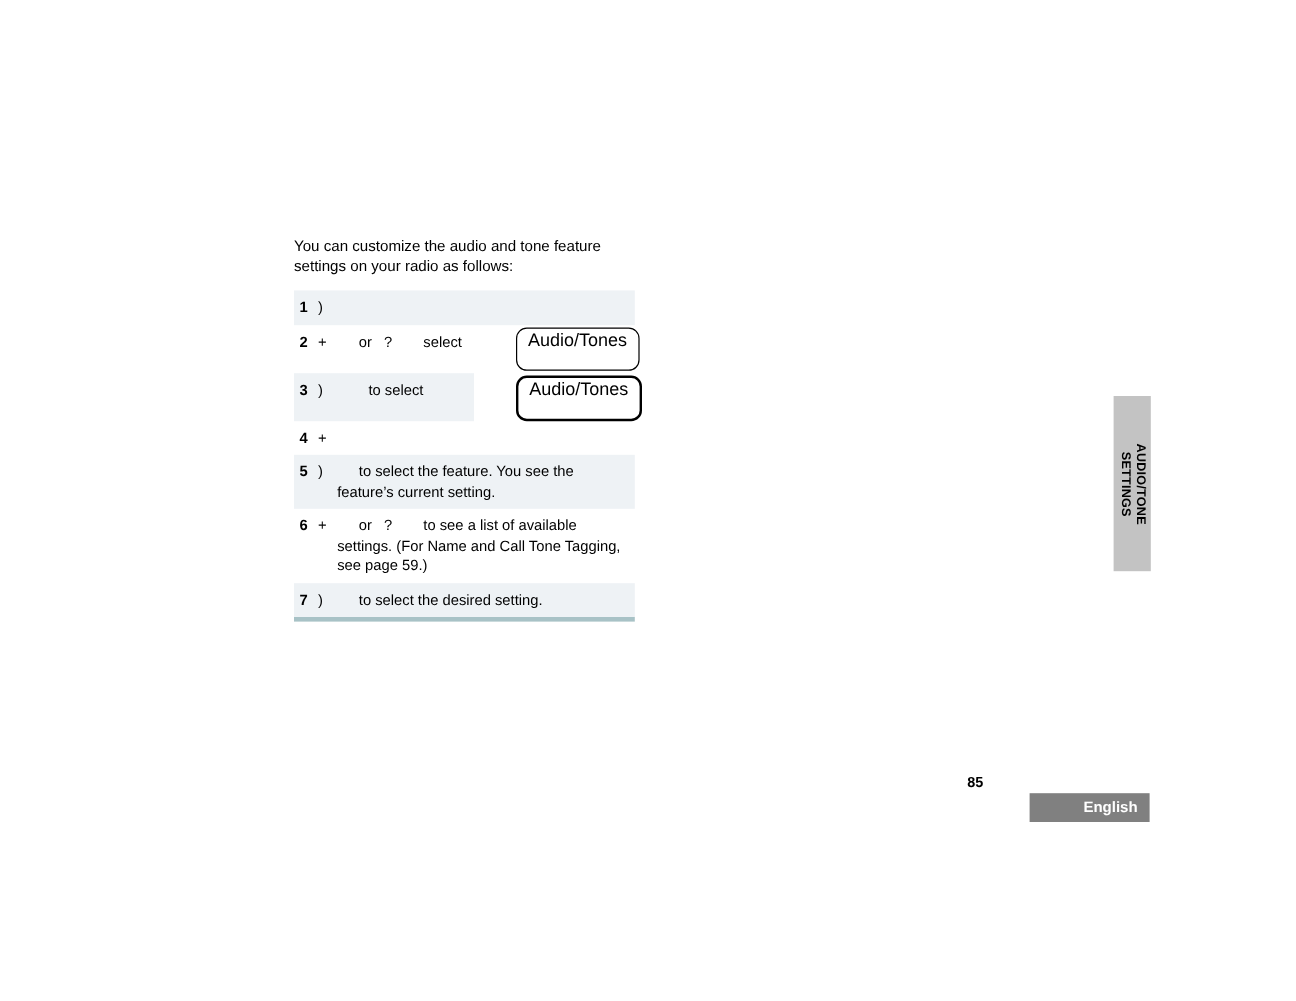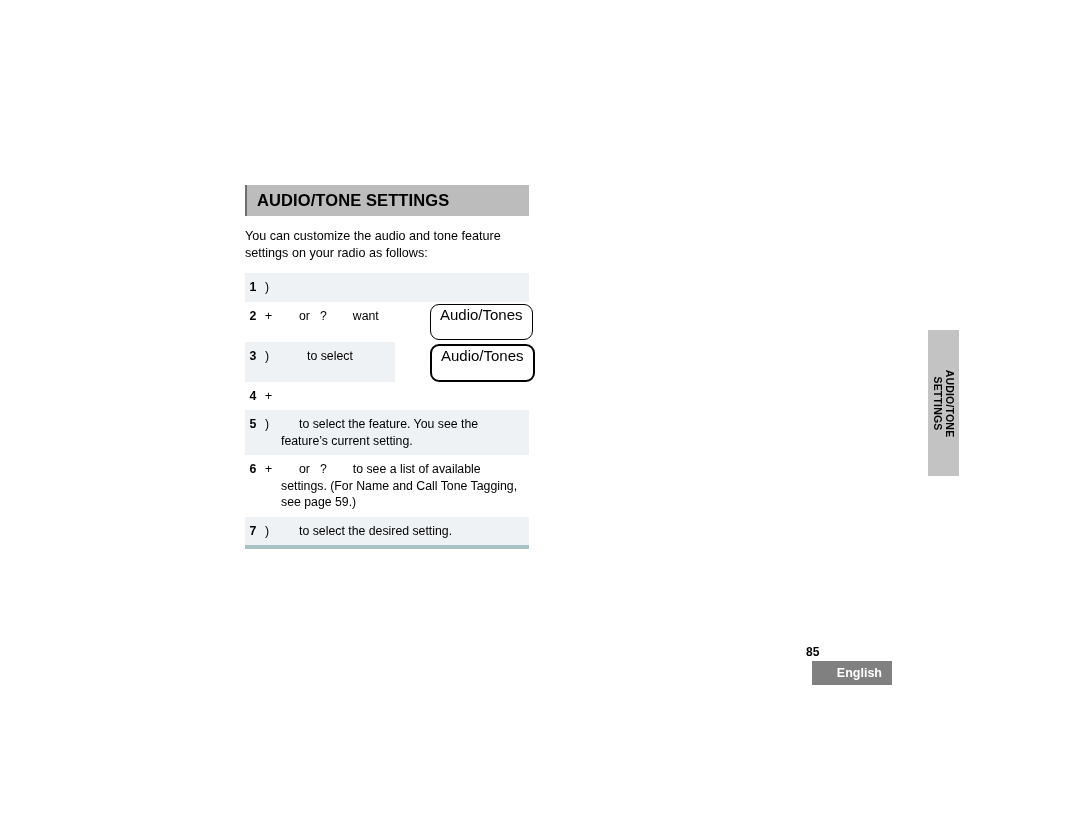--- a/index.html
+++ b/index.html
@@ -161,60 +161,57 @@
   #page-number {
     position: absolute;
     left: 806px;
     top: 645px;
     font-size: 12px;
     font-weight: bold;
     color: #000;
   }
   #language-badge {
     position: absolute;
-    left: 812px;
+    left: 858px;
     top: 661px;
-    width: 80px;
+    width: 100px;
     height: 24px;
     background: #808080;
     display: flex;
     align-items: center;
     justify-content: flex-end;
     box-sizing: border-box;
     padding-right: 10px;
   }
   #language-badge-label {
     color: #ffffff;
     font-size: 12.5px;
     font-weight: bold;
   }
 </style>
 </head>
 <body>
 
 <div id="page-content">
 
-  <div id="section-header">
-    <div id="section-header-title">AUDIO/TONE SETTINGS</div>
-  </div>
 
   <div id="intro-paragraph">You can customize the audio and tone feature settings on your radio as follows:</div>
 
   <div id="steps-list">
 
     <div class="step-row shaded">
       <div class="step-num">1</div>
       <div class="step-key">)</div>
     </div>
 
     <div class="step-row has-callout">
       <div class="step-num">2</div>
       <div class="step-key">+</div>
       <div class="step-body">
-        <span class="gap-md"></span><span>or</span><span class="gap-sm"></span><span>?</span><span class="gap-lg"></span><span>want</span>
+        <span class="gap-md"></span><span>or</span><span class="gap-sm"></span><span>?</span><span class="gap-lg"></span><span>select</span>
         <div class="callout-holder">
           <span class="display-callout">Audio/Tones</span>
         </div>
       </div>
     </div>
 
     <div class="step-row shaded clipped-bg has-callout">
       <div class="step-num">3</div>
       <div class="step-key">)</div>
       <div class="step-body">

